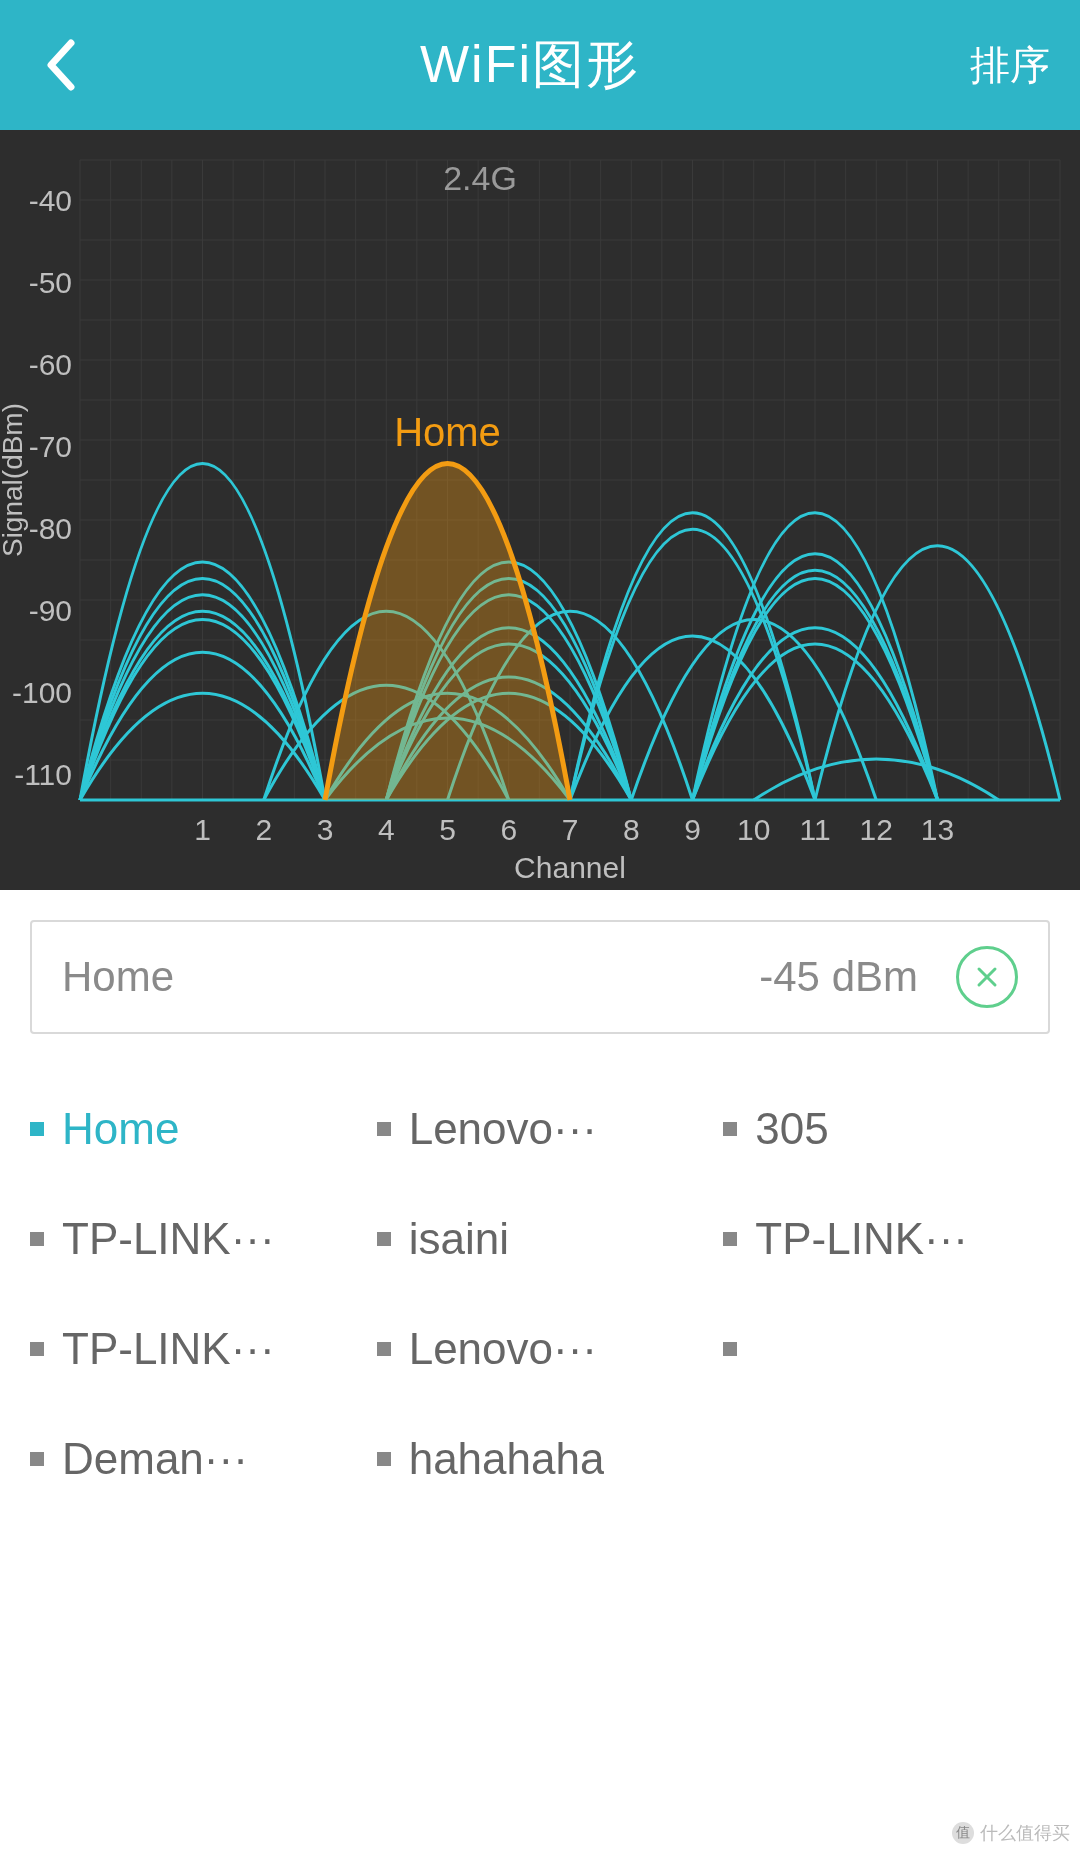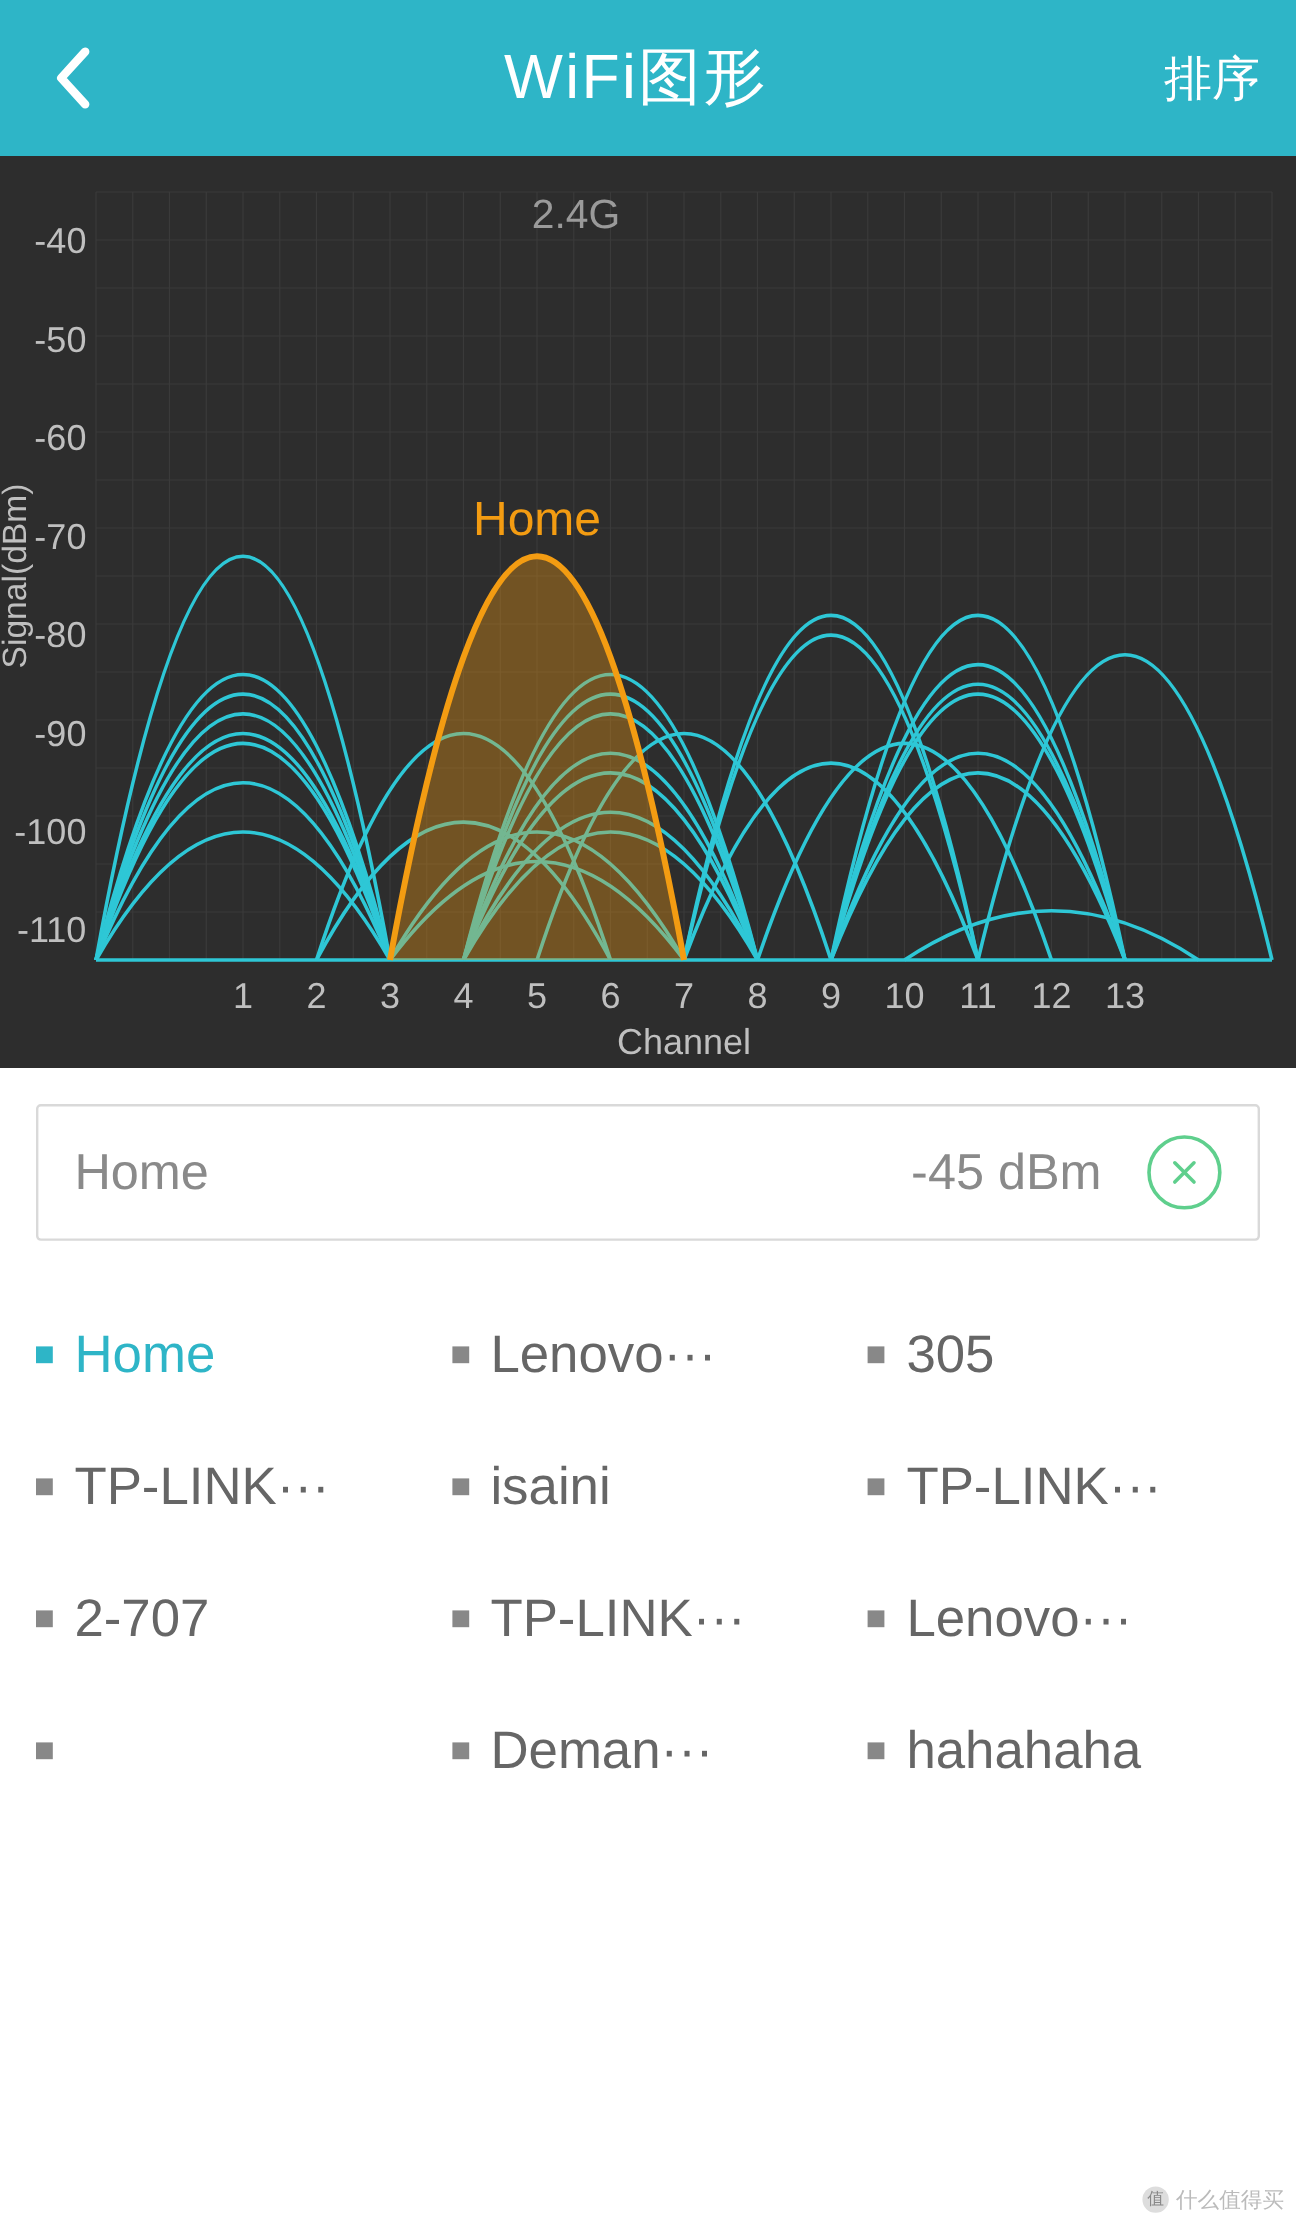--- a/index.html
+++ b/index.html
@@ -188,24 +188,20 @@
     <div class="item">
       <span class="bullet"></span>
       <span class="item-label">isaini</span>
     </div>
     <div class="item">
       <span class="bullet"></span>
       <span class="item-label">TP-LINK···</span>
     </div>
     <div class="item">
       <span class="bullet"></span>
-      <span class="item-label">2-707</span>
-    </div>
-    <div class="item">
-      <span class="bullet"></span>
       <span class="item-label">TP-LINK···</span>
     </div>
     <div class="item">
       <span class="bullet"></span>
       <span class="item-label">Lenovo···</span>
     </div>
     <div class="item">
       <span class="bullet"></span>
     </div>
     <div class="item">

